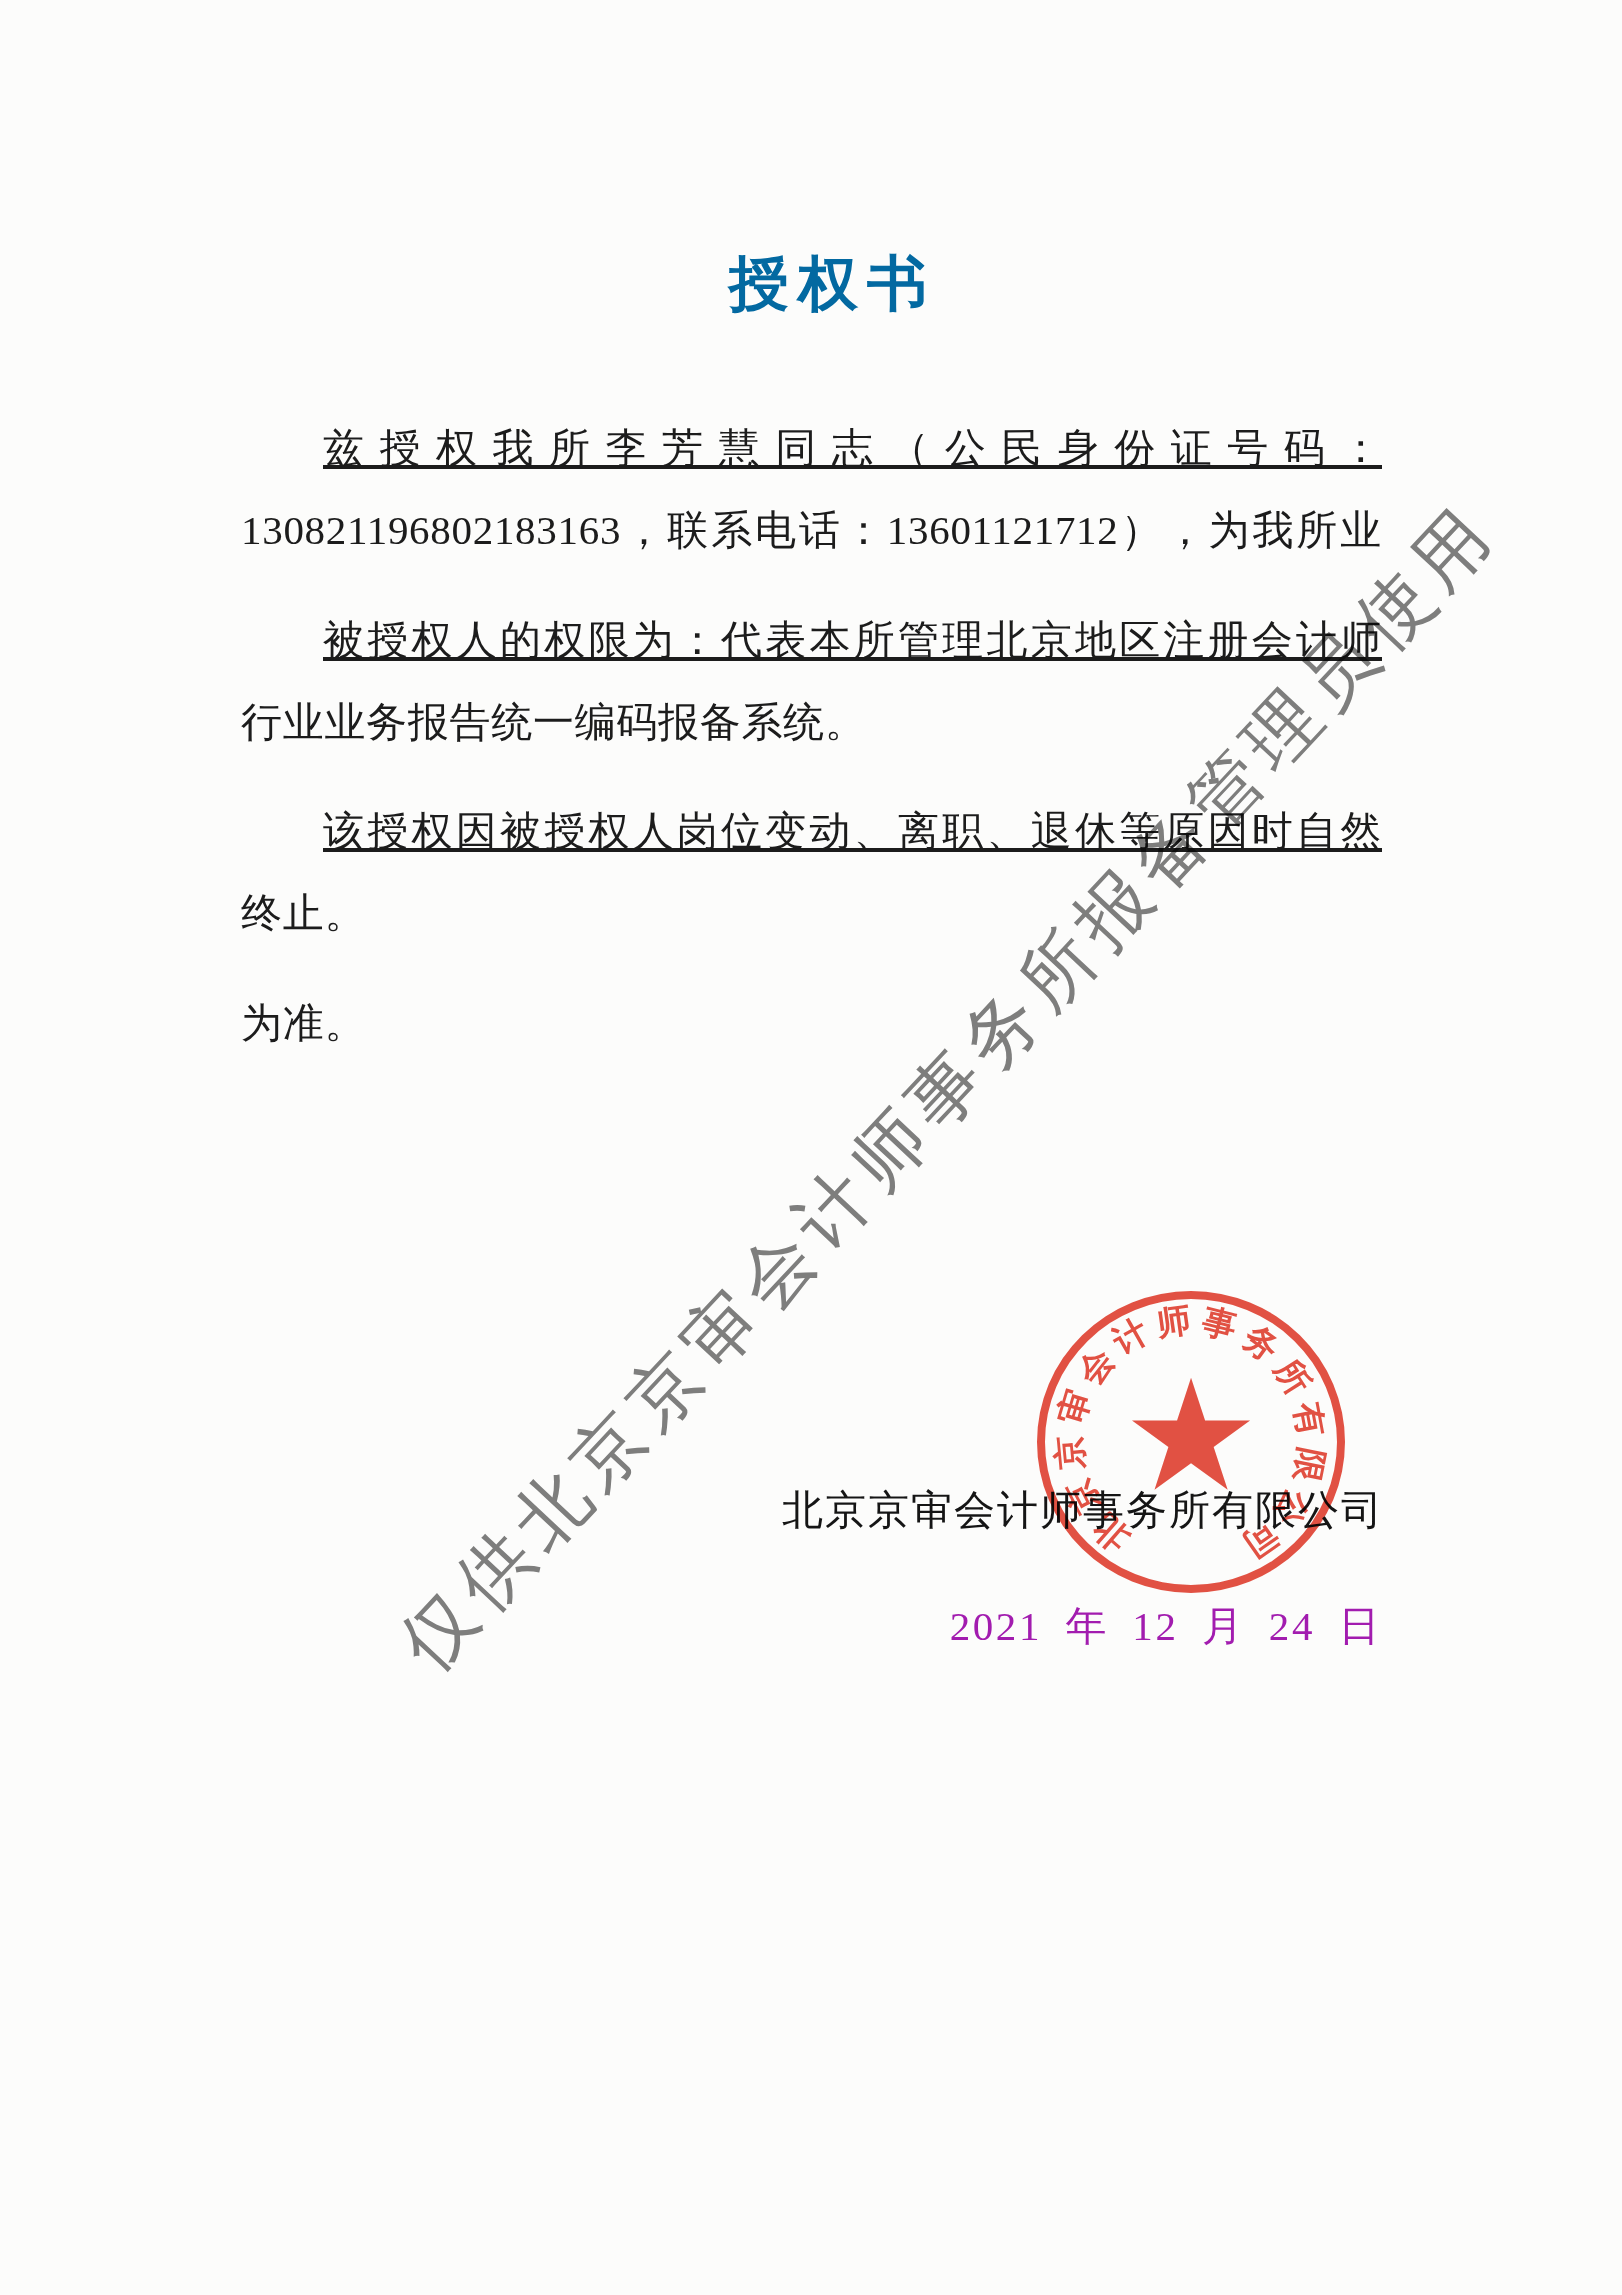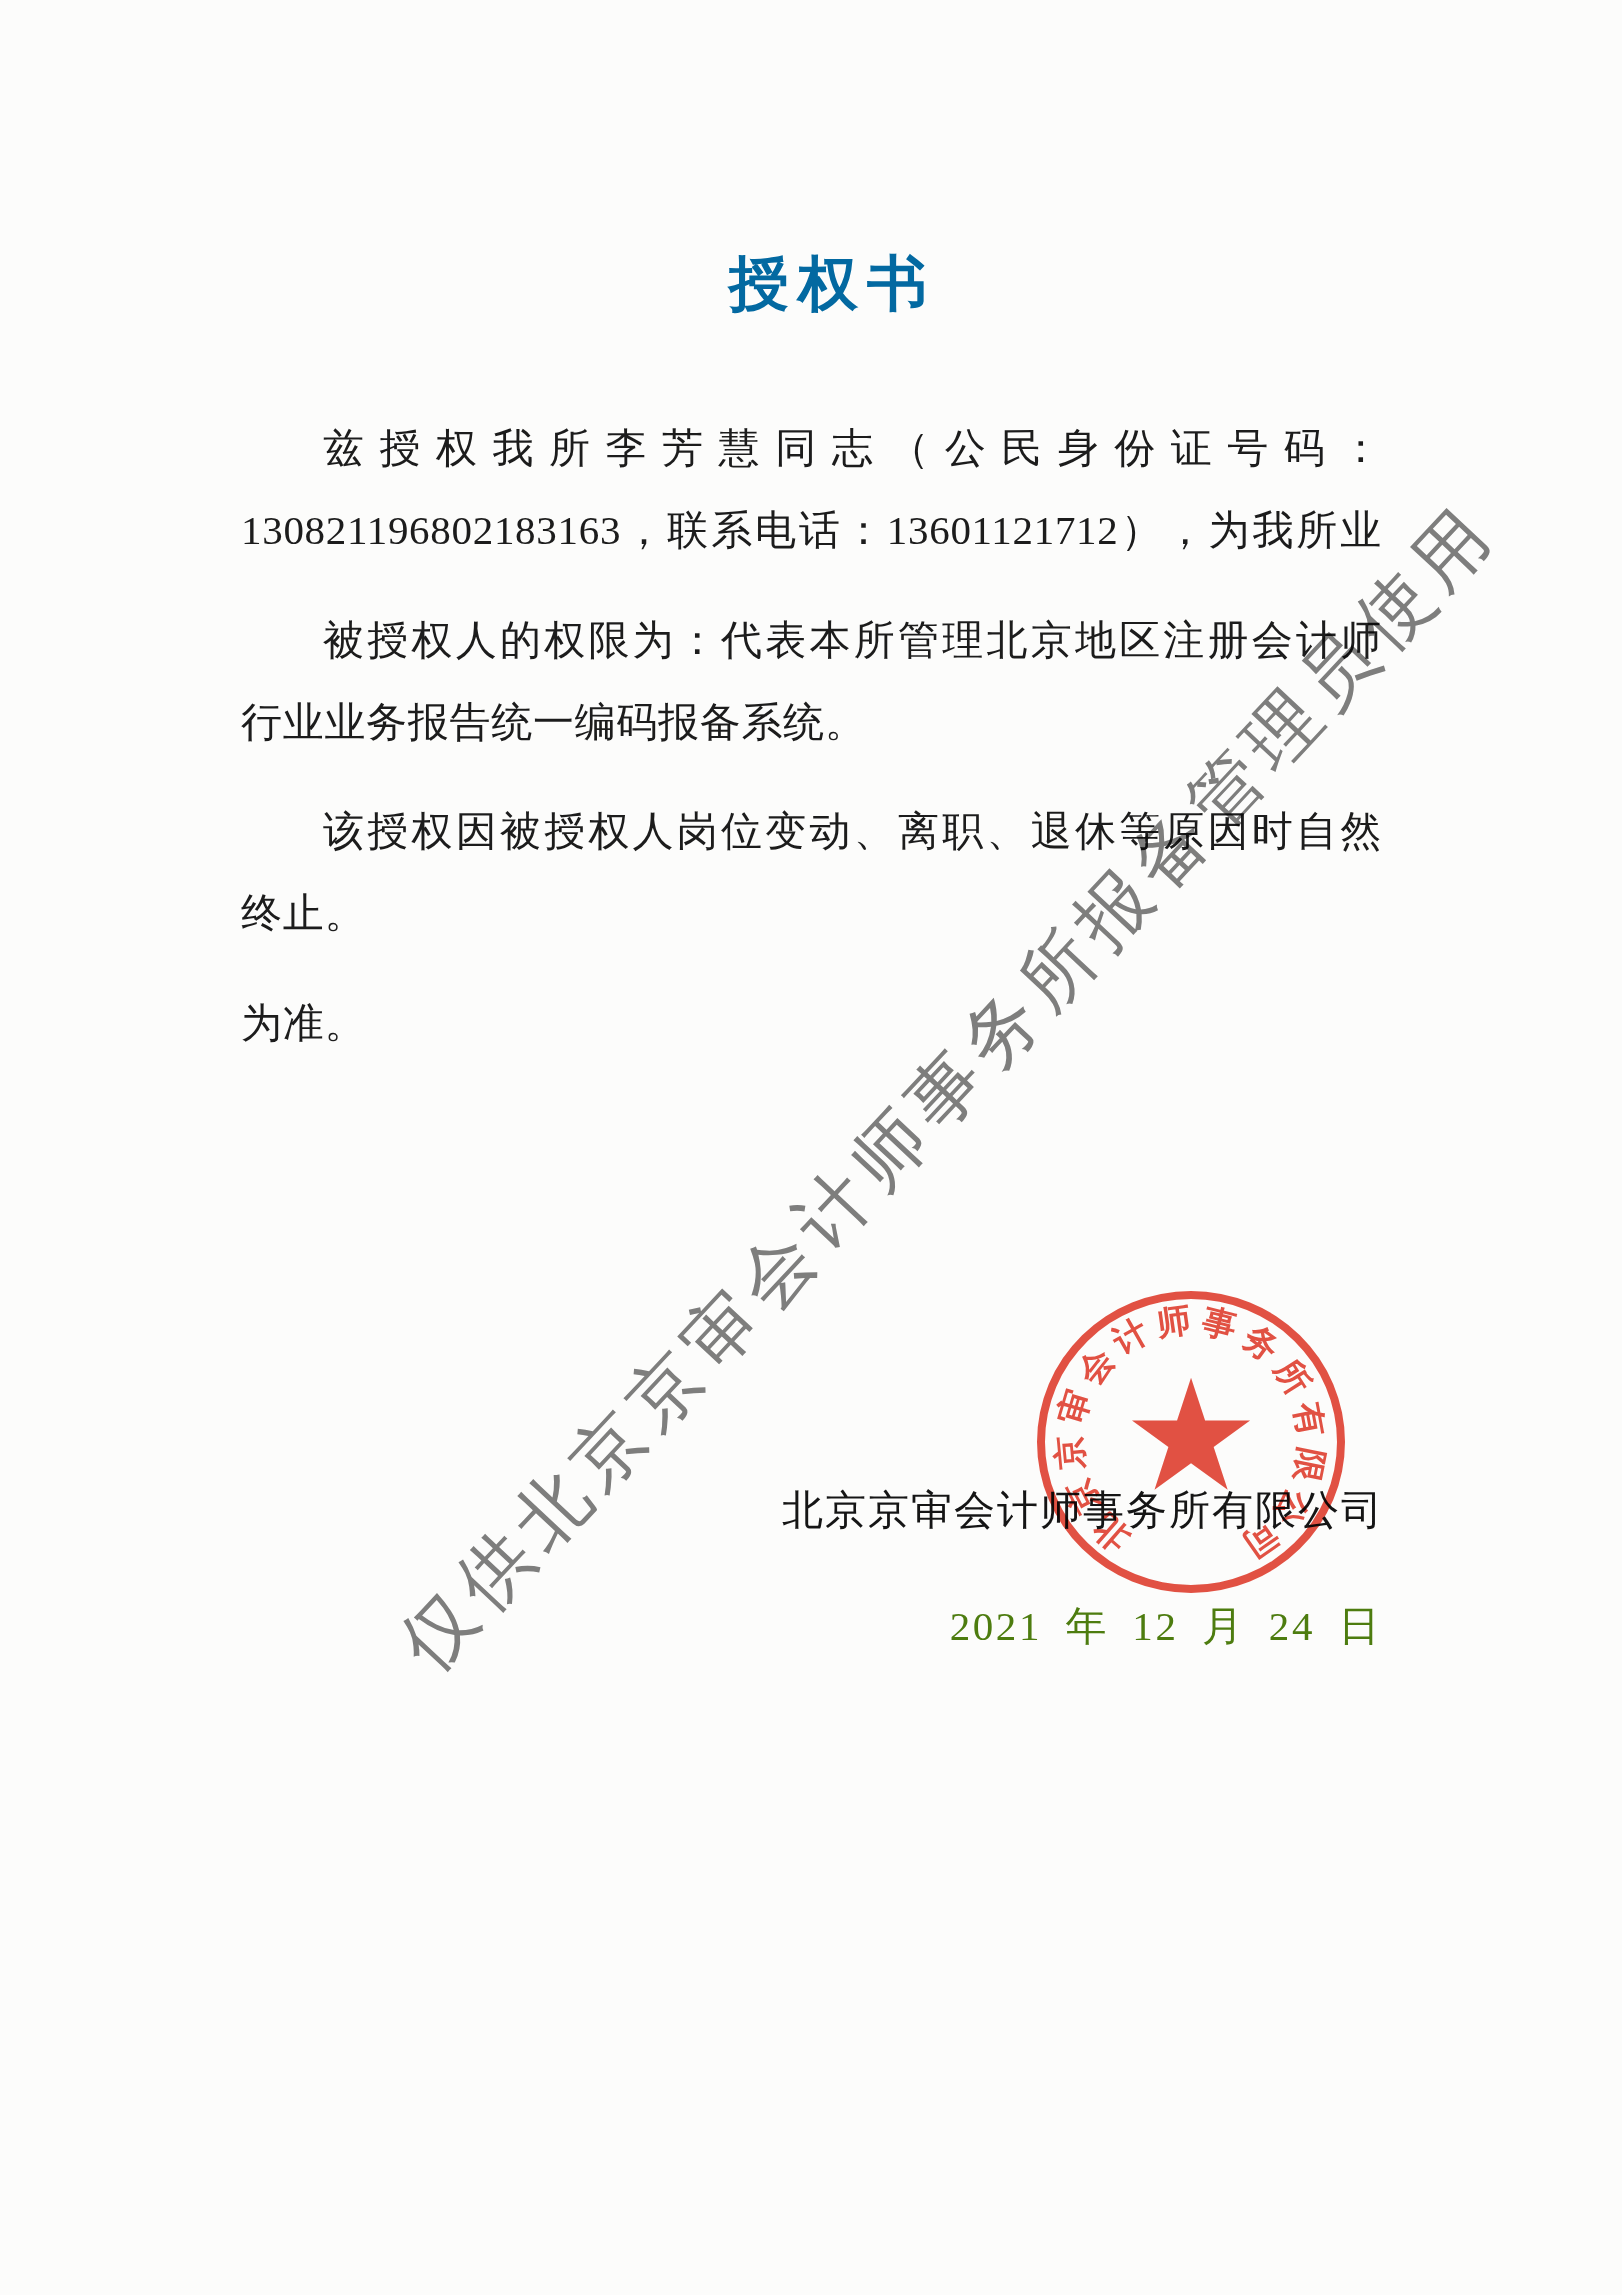--- a/index.html
+++ b/index.html
@@ -36,40 +36,40 @@
   .para{margin:0 0 27.5px 0;}
   .line{
     text-align:justify;
     text-align-last:justify;
     letter-spacing:0.7px;
   }
   .line.last{
     text-align:left;
     text-align-last:left;
   }
-  .line.indent{text-indent:82px;}
+  .line.indent{text-indent:82px;text-decoration:underline;}
 
   
   .sig-company{
     position:absolute;
     top:1483px;right:239px;
     font-size:41px;
     letter-spacing:2px;
     z-index:1;
     color:#151515;
     text-align:center;
   }
   .sig-date{
     position:absolute;
     top:1599px;right:241px;
     font-size:41px;
     letter-spacing:2.6px;
     word-spacing:10.5px;
     z-index:1;
-    color:#4d7c0f;
+    color:#a21caf;
   }
 
   
   .watermark{
     position:absolute;
     left:949px;top:1088px;
     transform:translate(-50%,-50%) rotate(-46.9deg);
     transform-origin:center;
     white-space:nowrap;
     font-family:"Liberation Sans","DejaVu Sans",sans-serif;

